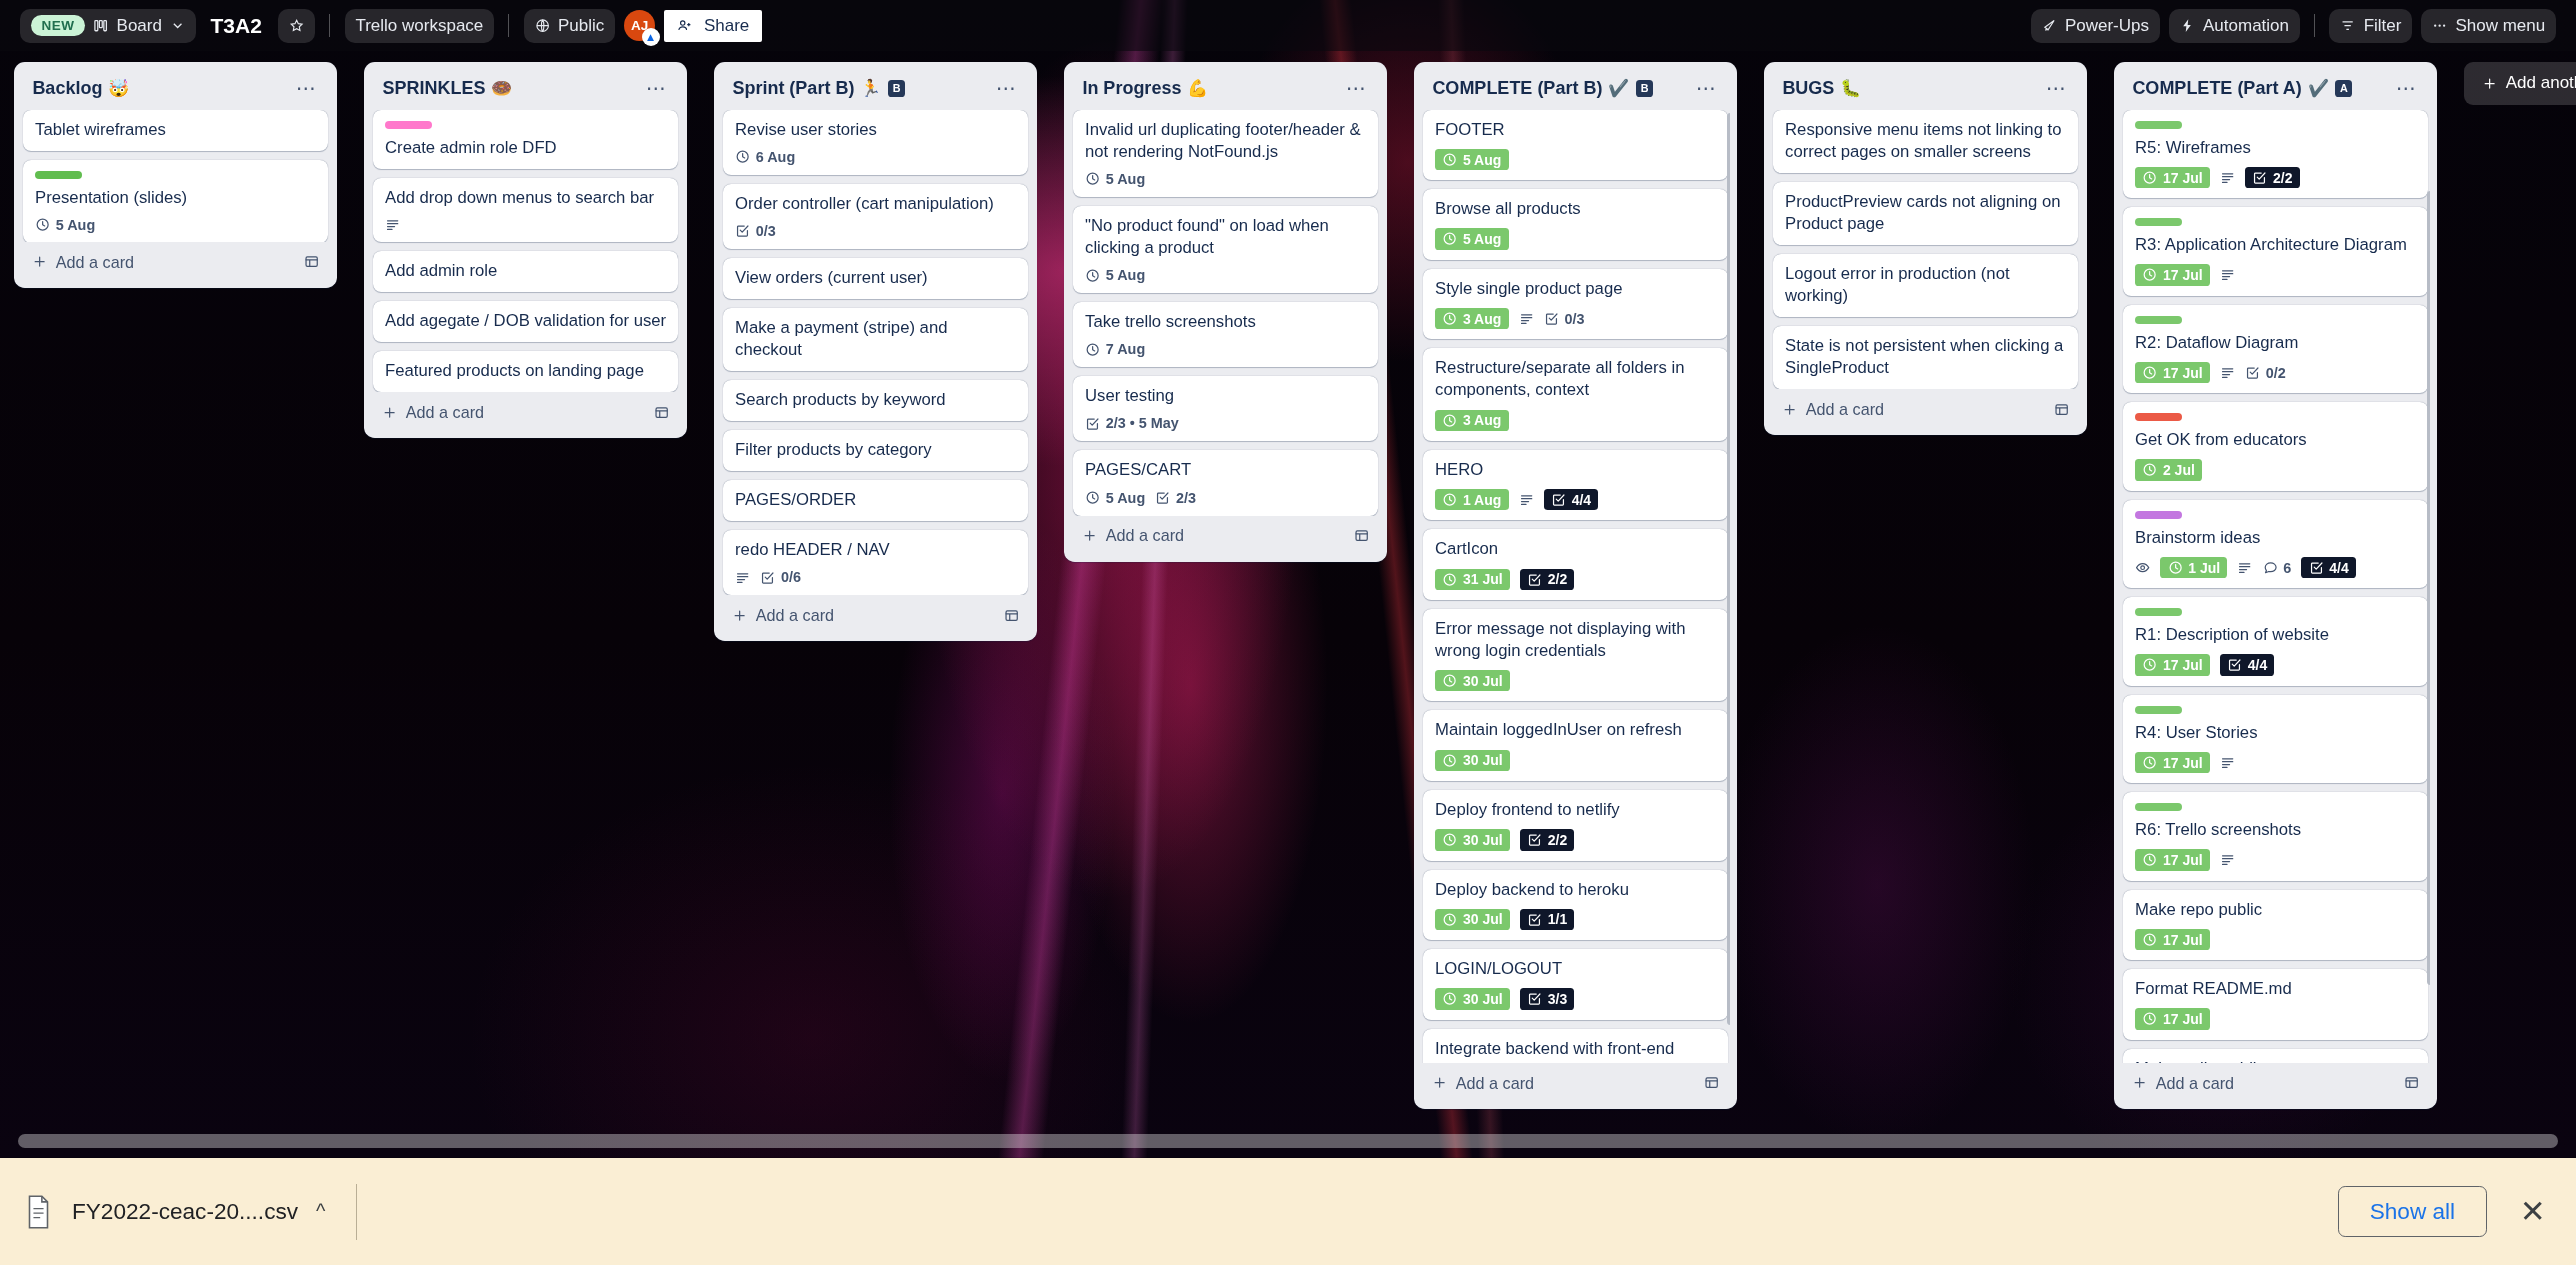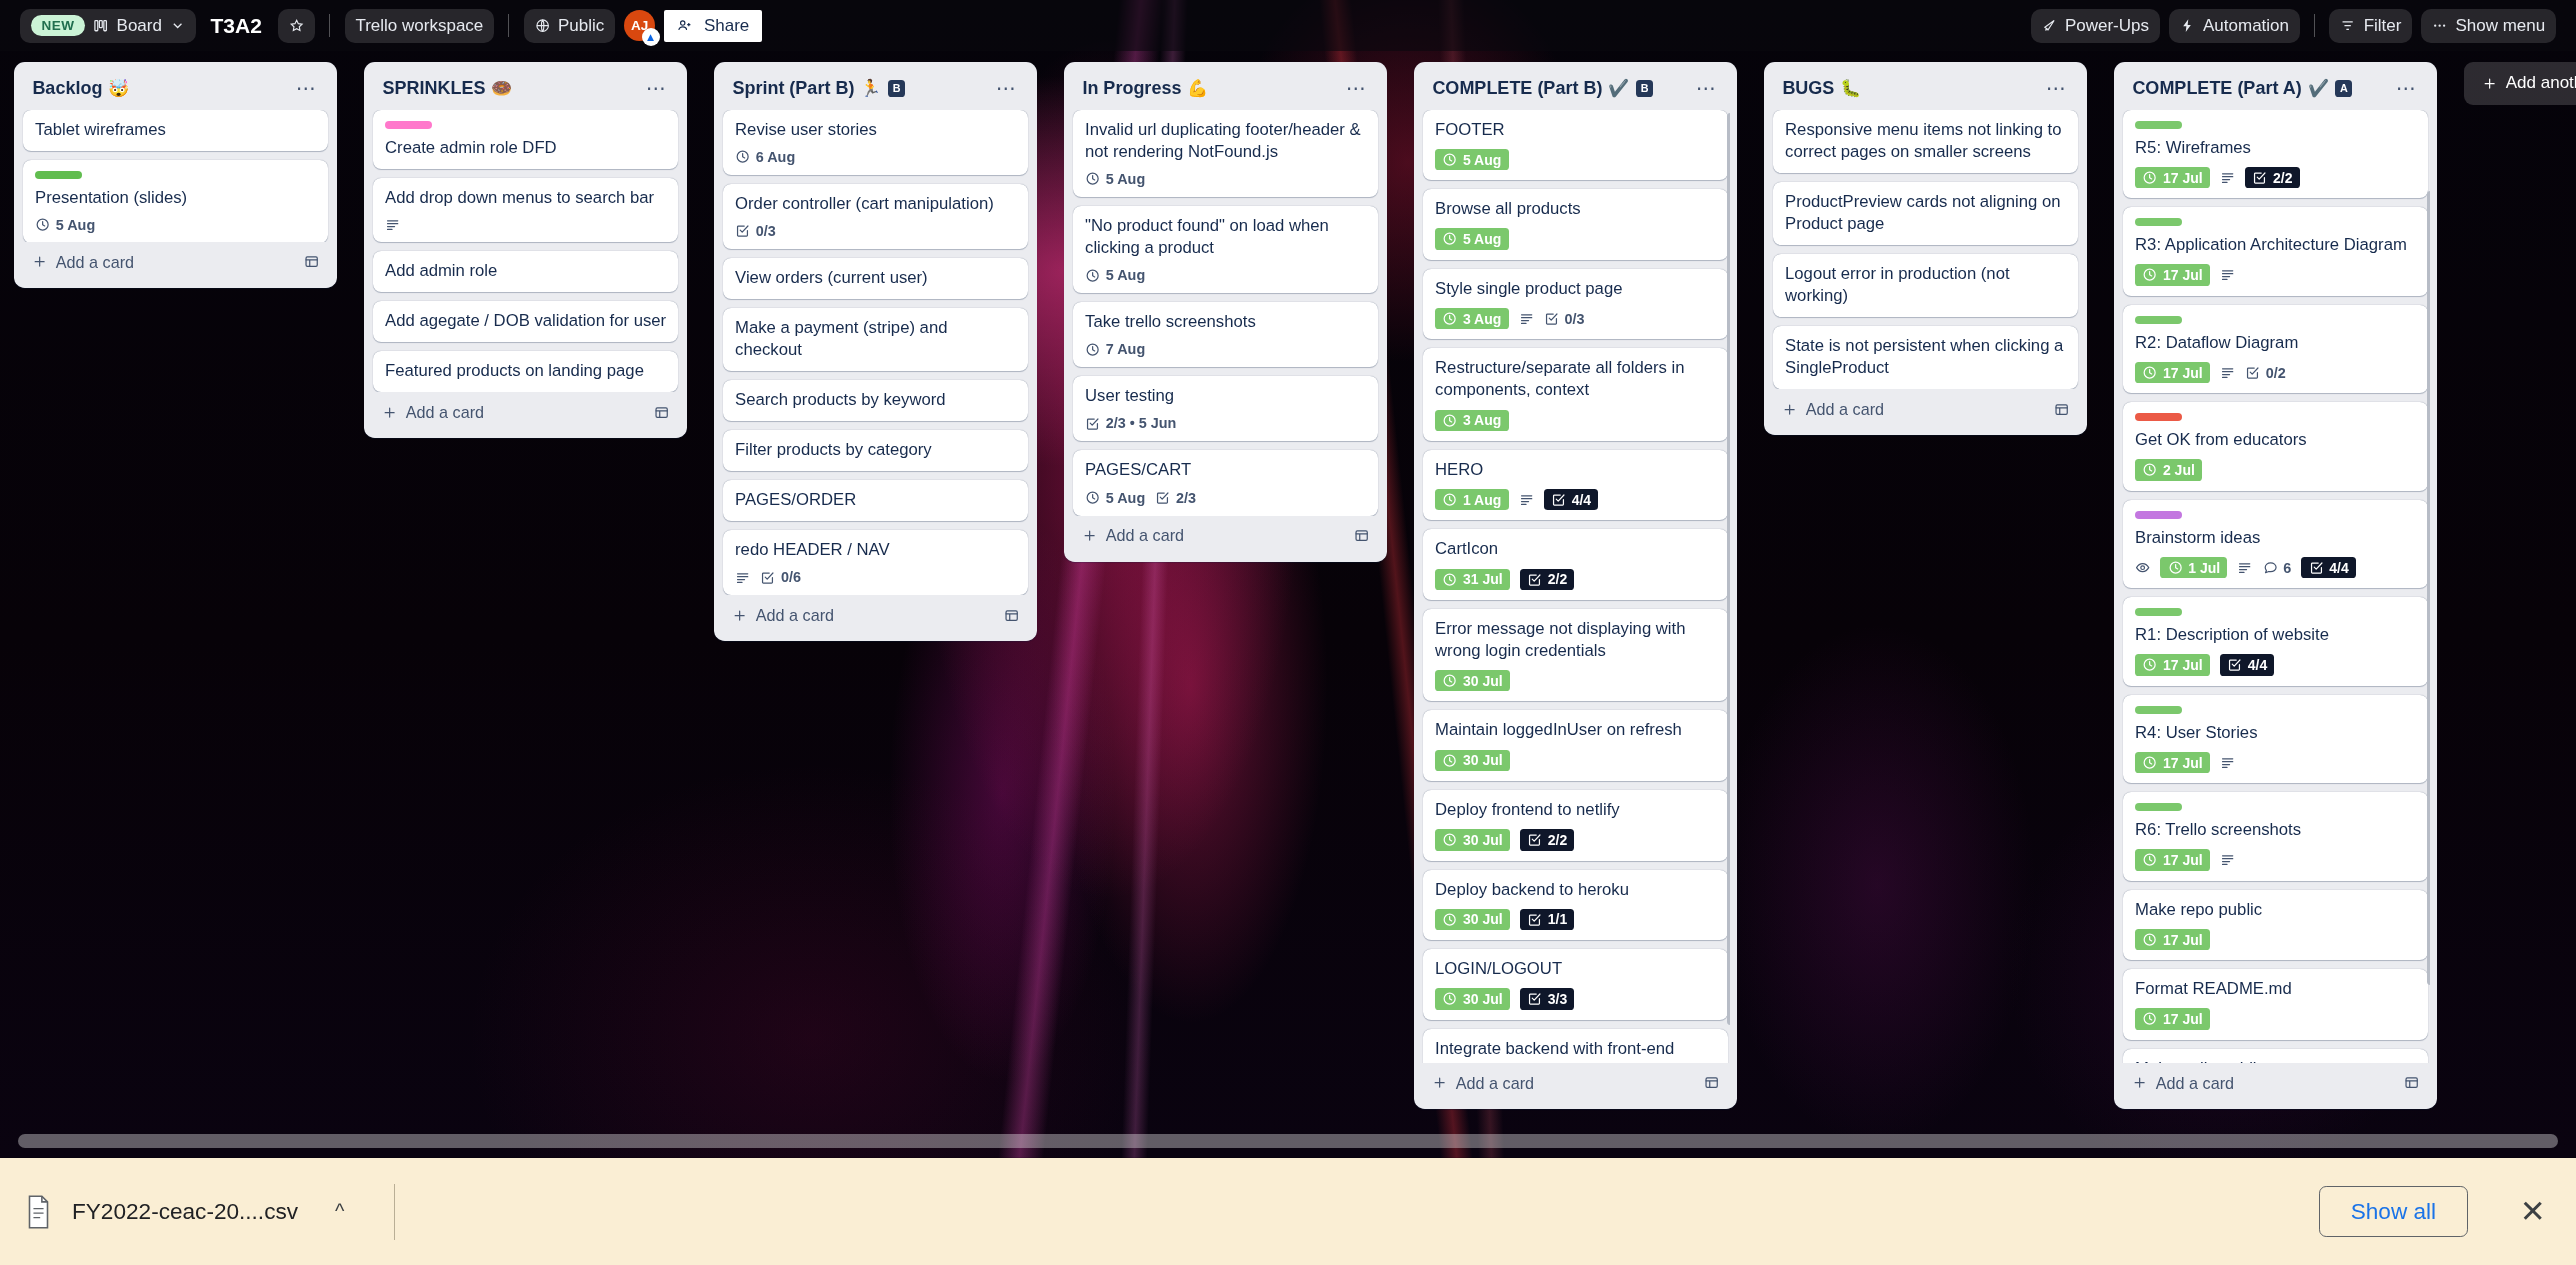--- a/index.html
+++ b/index.html
@@ -122,21 +122,21 @@
 
   
   #hscroll{
     position:absolute; left:18px; right:18px; bottom:117px; height:14.4px;
     background:rgba(255,255,255,.36); border-radius:7.2px; z-index:10; cursor:pointer;
   }
 
   
   #downloads{
     position:absolute; left:0; right:0; bottom:0; height:107px;
-    background:#faeed4; display:flex; align-items:center; padding:0 25px; gap:28px;
+    background:#faeed4; display:flex; align-items:center; padding:0 25px; gap:9px;
     box-shadow:0 -0.9px 0 rgba(0,0,0,.14);
   }
   #dl-item{ display:flex; align-items:center; gap:20px; cursor:pointer; }
   #dl-name{ color:#202124; font-size:22.6px; }
   #dl-caret{ color:#3c4043; font-size:20px; padding:0 9px; cursor:pointer; }
   #dl-divider{ width:0.9px; height:56px; background:#b9ae95; margin-left:12.6px; }
   #show-all{
     margin-left:auto; border:0.9px solid #5f6368; border-radius:7.2px; color:#1a73e8;
     font-size:22.6px; font-weight:500; padding:11.7px 31px; background:transparent; cursor:pointer;
   }
@@ -496,21 +496,21 @@
         <div class="card">
           <div class="card-title">User testing</div>
           <div class="badges">
             <div class="bdg">
               <span class="ic">
                 <svg viewBox="0 0 24 24" fill="none" stroke="#44546f" stroke-width="1.9" stroke-linecap="round" stroke-linejoin="round">
                   <path d="M19.5 12v7.2a1.3 1.3 0 0 1-1.3 1.3H5.3A1.3 1.3 0 0 1 4 19.2V6.1a1.3 1.3 0 0 1 1.3-1.3h9.2"></path>
                   <path d="M8.2 11.2l3.1 3.1 9-9.6"></path>
                 </svg>
               </span>
-              <span>2/3 • 5 Jun</span>
+              <span>2/3 • 5 May</span>
             </div>
           </div>
         </div>
         <div class="card">
           <div class="card-title">PAGES/CART</div>
           <div class="badges">
             <div class="bdg">
               <span class="ic">
                 <svg viewBox="0 0 24 24" fill="none" stroke="#44546f" stroke-width="1.9" stroke-linecap="round" stroke-linejoin="round">
                   <circle cx="12" cy="12" r="8.6"></circle>

